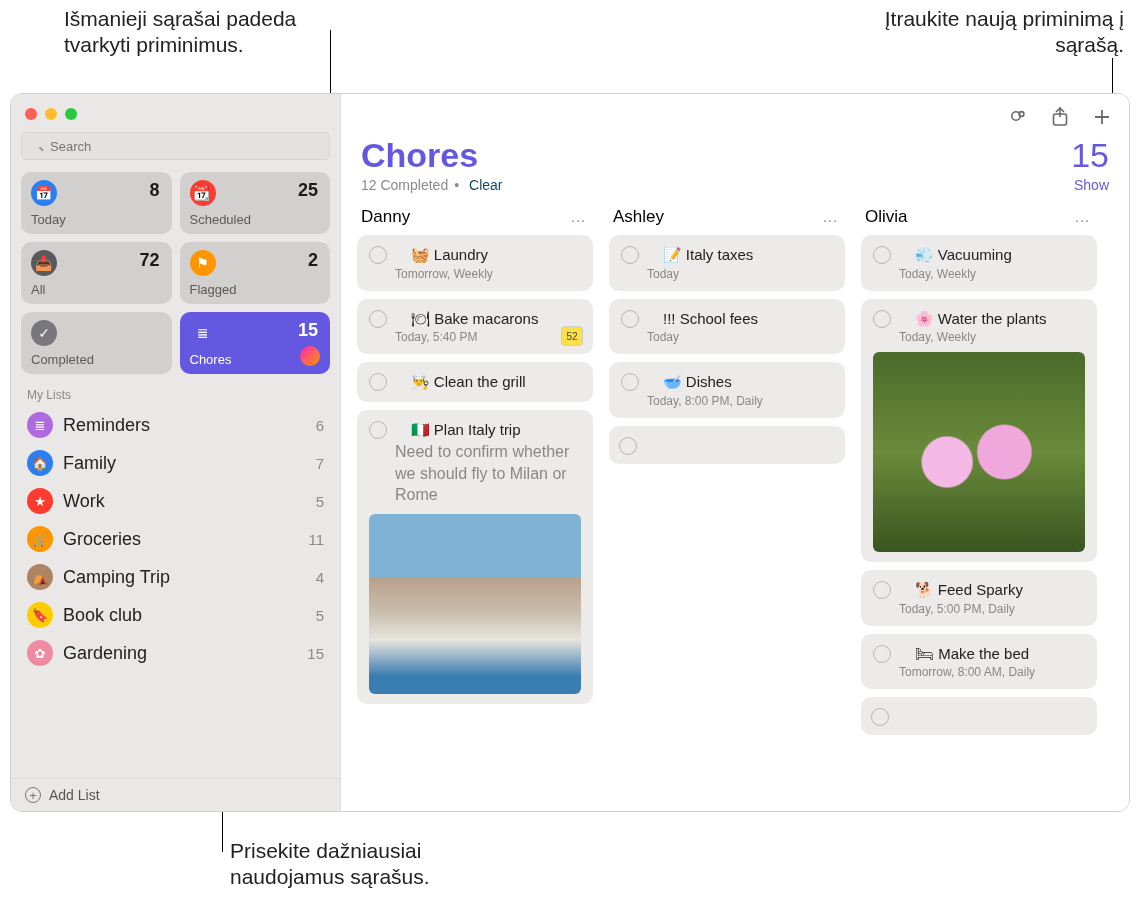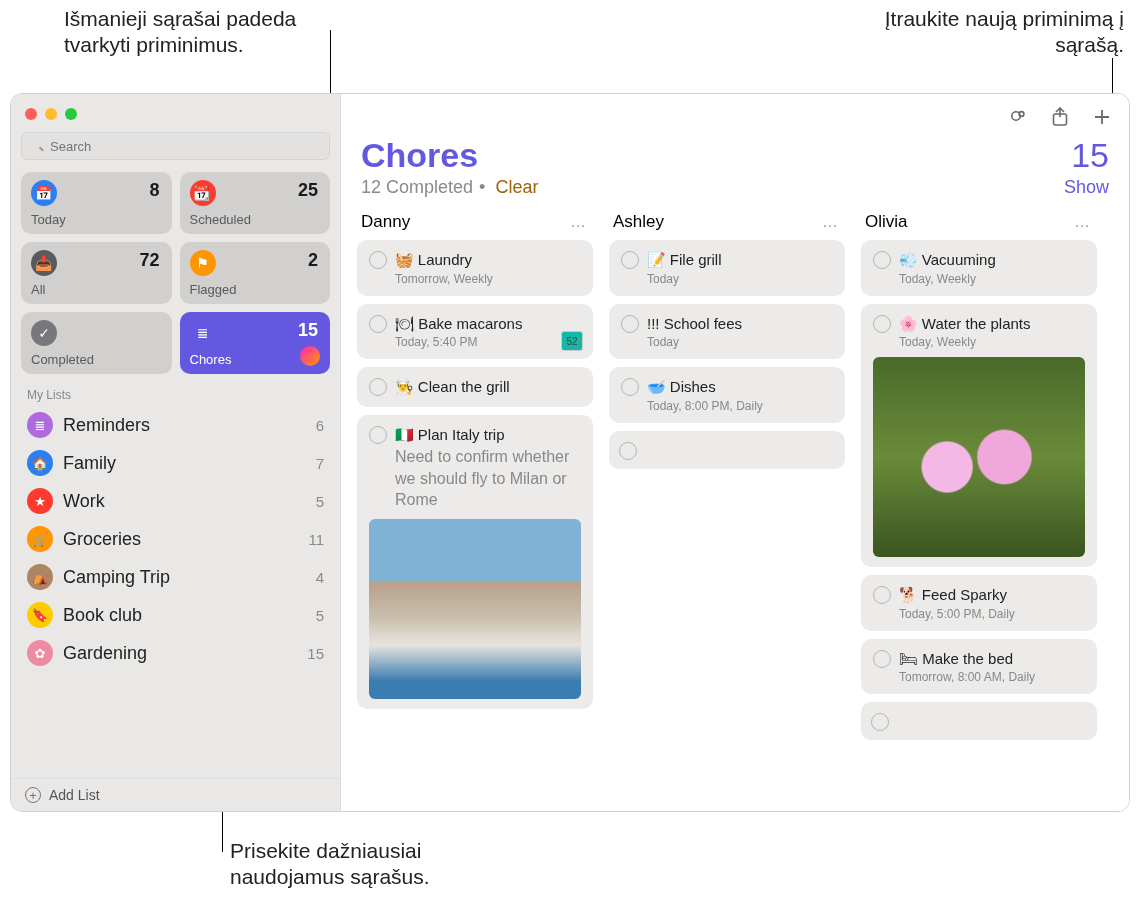--- a/index.html
+++ b/index.html
@@ -193,24 +193,24 @@
   flex: 1;
 }
 .big-count {
   font-size: 34px;
   font-weight: 400;
   color: #6558e0;
 }
 .subhead {
   display: flex;
   padding: 2px 20px 10px 20px;
-  font-size: 18px;
+  font-size: 14px;
 }
 .completed-txt { color: #8a8a8a; }
-.clear-link { color: #a16207; margin-left: 4px; }
+.clear-link { color: #0c4a6e; margin-left: 4px; }
 .show-link { color: #6558e0; margin-left: auto; }
 .columns {
   display: flex;
   gap: 16px;
   padding: 0 16px;
   overflow: hidden;
   flex: 1;
 }
 .col { width: 236px; display:flex; flex-direction:column; }
 .col-head {
@@ -220,36 +220,36 @@
 }
 .col-name { font-size: 17px; font-weight: 400; flex: 1; }
 .col-menu { color: #999; font-size: 16px; letter-spacing:1px;}
 .card {
   background: #ecebea;
   border-radius: 10px;
   padding: 10px 12px;
   margin-bottom: 8px;
   position: relative;
 }
-.card-row { display:flex; align-items:flex-start; gap:8px; }
+.card-row { display:flex; align-items:flex-start; gap:24px; }
 .radio {
   width: 18px; height: 18px;
   border: 1.5px solid #b5b5b5;
   border-radius: 50%;
   flex-shrink: 0;
   margin-top: 1px;
 }
 .card-title { font-size: 15px; color: #222; line-height:1.3; }
 .card-sub { font-size: 12px; color: #888; margin-left: 26px; margin-top: 2px; }
 .card-note { font-size: 16px; color: #888; margin-left: 26px; margin-top: 2px; line-height:1.35;}
 .card-badge {
   position: absolute;
   right: 10px; bottom: 8px;
   width: 22px; height: 20px;
-  background: #14b8a6;
+  background: #fde047;
   border: 1px solid #ccc;
   border-radius: 3px;
   font-size: 10px;
   display:flex;align-items:center;justify-content:center;
   color:#444;
 }
 .card-img {
   margin-top: 8px;
   width: 100%;
   height: 180px;
@@ -445,21 +445,21 @@
           </div>
         </div>
         <div class="col">
           <div class="col-head">
             <div class="col-name">Ashley</div>
             <div class="col-menu">…</div>
           </div>
           <div class="card">
             <div class="card-row">
               <div class="radio"></div>
-              <div class="card-title">📝 File grill</div>
+              <div class="card-title">📝 Italy taxes</div>
             </div>
             <div class="card-sub">Today</div>
           </div>
           <div class="card">
             <div class="card-row">
               <div class="radio"></div>
               <div class="card-title">!!! School fees</div>
             </div>
             <div class="card-sub">Today</div>
           </div>

